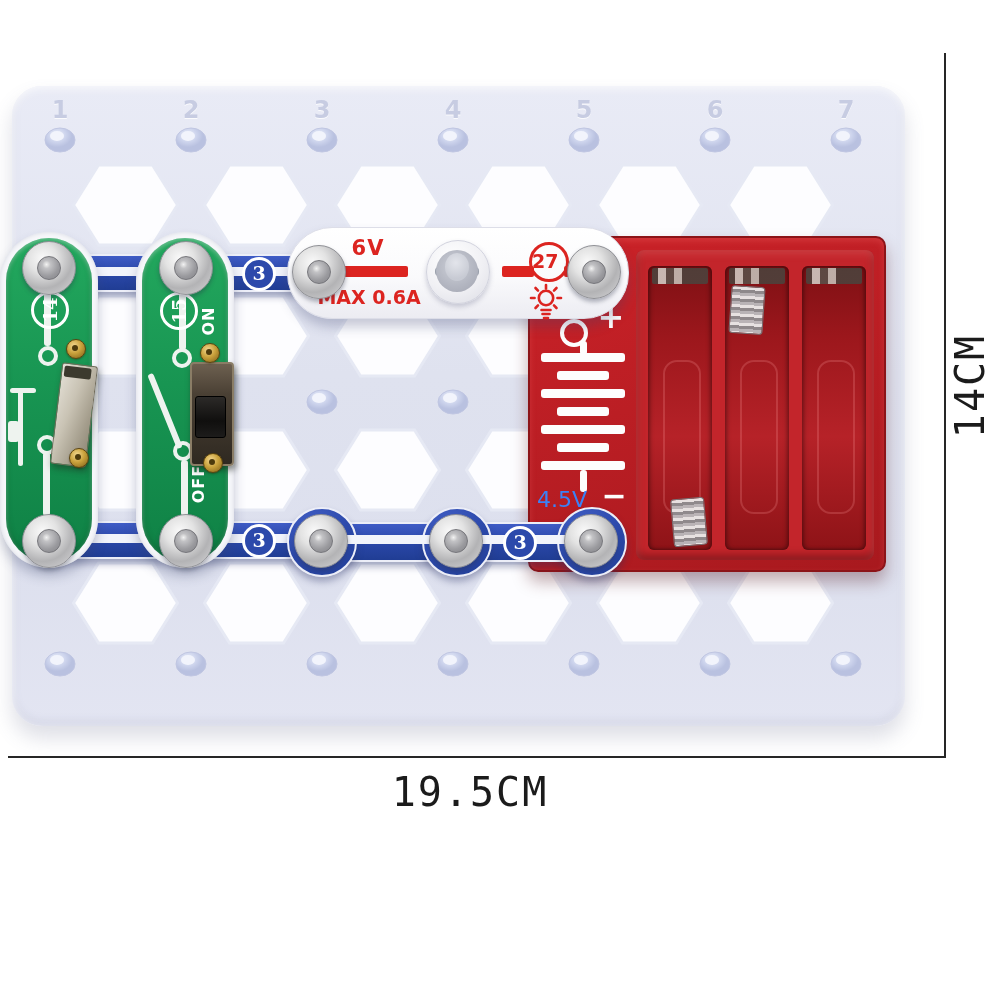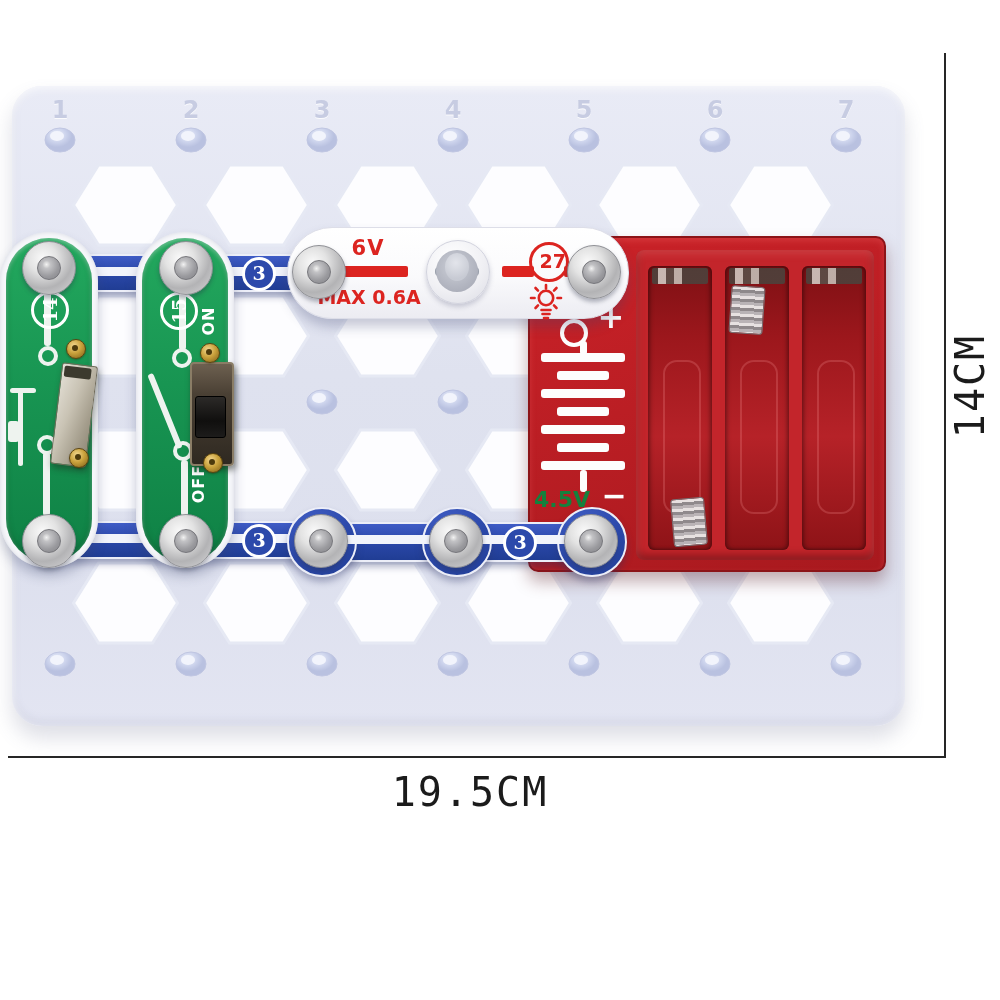--- a/index.html
+++ b/index.html
@@ -62,21 +62,21 @@
   .slide-knob{position:absolute;background:linear-gradient(180deg,#2c2a28 0%,#100f0e 60%,#1d1c1b 100%);
          border:1px solid #000;border-radius:3px;}
 
   
   .lamp-body{position:absolute;left:287px;top:227px;width:340px;height:90px;border-radius:45px;
          background:linear-gradient(180deg,#ffffff 0%,#fafafc 55%,#ececf2 100%);
          border:1px solid #dddee8;box-shadow:0 8px 12px rgba(60,70,110,.28);}
   .redtxt{color:#dc2420;font-weight:bold;}
   .redbar{position:absolute;height:11px;background:#dc2420;border-radius:2px;}
   .lamp-ring27{position:absolute;width:34px;height:34px;border-radius:50%;border:3px solid #dc2420;
-         text-align:right;line-height:32px;font-size:19px;}
+         text-align:left;line-height:32px;font-size:19px;}
 
   
   .bat-body{position:absolute;left:528px;top:236px;width:354px;height:332px;border-radius:10px;
          background:linear-gradient(160deg,#cb2228 0%,#bb1e24 45%,#a8191e 100%);
          border:2px solid #8c1418;box-shadow:0 10px 16px rgba(90,30,35,.35), inset 0 3px 6px rgba(255,120,120,.25);}
   .bat-compartment{position:absolute;left:636px;top:250px;width:238px;height:310px;border-radius:8px;
          background:#c3252b;box-shadow:inset 0 3px 8px rgba(255,140,140,.3), inset 0 -4px 8px rgba(60,5,8,.5);}
   .bat-slot{position:absolute;top:266px;width:64px;height:284px;border-radius:6px;
          background:linear-gradient(180deg,#7e1014 0%,#9c171c 25%,#b62228 60%,#8e1317 100%);
          box-shadow:inset 2px 0 4px rgba(0,0,0,.35), inset -2px 0 4px rgba(0,0,0,.35);}
@@ -202,21 +202,21 @@
     <span class="ctext" style="left:611px;top:317px;color:#fdfdfd;font-weight:bold;font-size:32px;">+</span>
     <div class="bwhite" style="left:580px;top:341px;width:7px;height:14px;"></div>
     <div class="bwhite" style="left:541px;top:353px;width:84px;height:9px;"></div>
     <div class="bwhite" style="left:557px;top:371px;width:52px;height:9px;"></div>
     <div class="bwhite" style="left:541px;top:389px;width:84px;height:9px;"></div>
     <div class="bwhite" style="left:557px;top:407px;width:52px;height:9px;"></div>
     <div class="bwhite" style="left:541px;top:425px;width:84px;height:9px;"></div>
     <div class="bwhite" style="left:557px;top:443px;width:52px;height:9px;"></div>
     <div class="bwhite" style="left:541px;top:461px;width:84px;height:9px;"></div>
     <div class="bwhite" style="left:580px;top:470px;width:7px;height:22px;"></div>
-    <span class="ctext" style="left:562px;top:499px;color:#15803d;font-weight:bold;font-size:22px;">4.5V</span>
+    <span class="ctext" style="left:562px;top:499px;color:#3b82f6;font-weight:normal;font-size:22px;">4.5V</span>
     <span class="ctext" style="left:614px;top:495px;color:#fdfdfd;font-weight:bold;font-size:30px;">−</span>
   </div>
 
   <div>
     <div class="wire-bar" style="left:299px;top:522px;width:312px;height:36px;"></div>
     <div class="wire-lobe" style="left:287px;top:507px;"></div>
     <div class="wire-lobe" style="left:422px;top:507px;"></div>
     <div class="wire-lobe" style="left:557px;top:507px;"></div>
     <div class="wire-stripe" style="left:330px;top:535px;width:250px;"></div>
     <div class="badge" style="left:503px;top:526px;">3</div>

